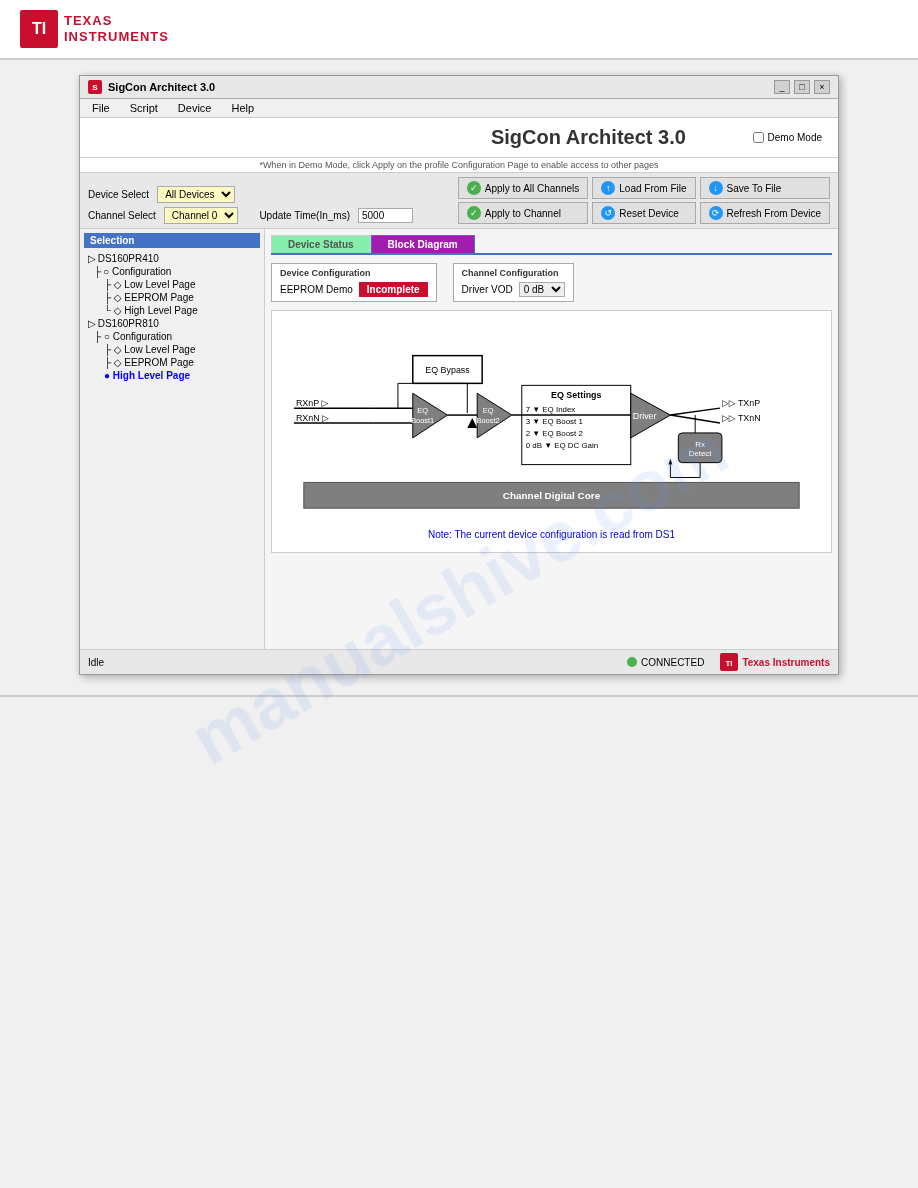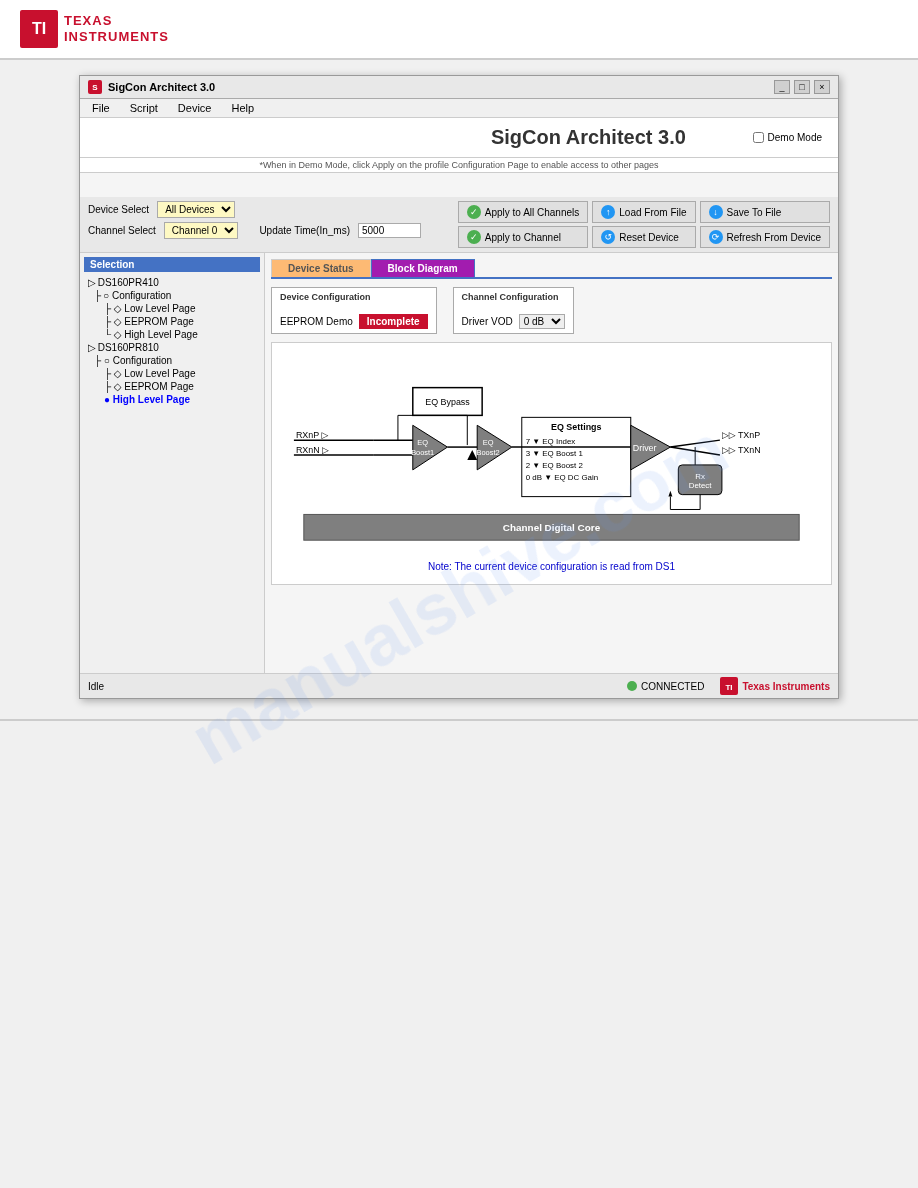--- a/index.html
+++ b/index.html
@@ -134,25 +134,24 @@
       padding: 2px 9px;
       border-bottom: 1px solid #ccc;
       background: white;
     }
 
     
     .toolbar {
       background: #e8e8e8;
       padding: 4px 8px;
       display: flex;
-      align-items: flex-start;
+      align-items: flex-end;
       gap: 6px;
       border-bottom: 1px solid #ccc;
       flex-wrap: wrap;
-      margin-top: 24px;
     }
     .toolbar-group {
       display: flex;
       flex-direction: column;
       gap: 3px;
     }
     .toolbar-btn {
       display: flex;
       align-items: center;
       gap: 4px;
@@ -187,21 +186,21 @@
       gap: 8px;
       font-size: 10px;
     }
     .select-row select {
       font-size: 10px;
       border: 1px solid #aaa;
       background: #fef9c3;
       padding: 1px 3px;
     }
     .select-row input[type="number"] {
-      width: 63px;
+      width: 55px;
       font-size: 10px;
       border: 1px solid #aaa;
       padding: 1px 3px;
     }
 
     
     .content-area {
       display: flex;
     }
 
@@ -246,21 +245,21 @@
       display: flex;
       border-bottom: 2px solid #4472c4;
       margin-bottom: 8px;
     }
     .tab {
       padding: 3px 16px;
       font-size: 10px;
       cursor: pointer;
       border: 1px solid #ccc;
       border-bottom: none;
-      background: #fdba74;
+      background: #86efac;
       font-weight: bold;
       color: #555;
     }
     .tab.active {
       background: #a21caf;
       color: white;
       border-color: #4472c4;
     }
 
     
@@ -272,21 +271,21 @@
     }
     .config-section {
       border: 1px solid #aaa;
       padding: 4px 8px;
       background: white;
     }
     .config-section-title {
       font-size: 9px;
       font-weight: bold;
       color: #333;
-      margin-bottom: 12px;
+      margin-bottom: 4px;
     }
     .config-section-row {
       display: flex;
       align-items: center;
       gap: 6px;
       font-size: 10px;
     }
     .status-badge {
       background: #c8102e;
       color: white;

